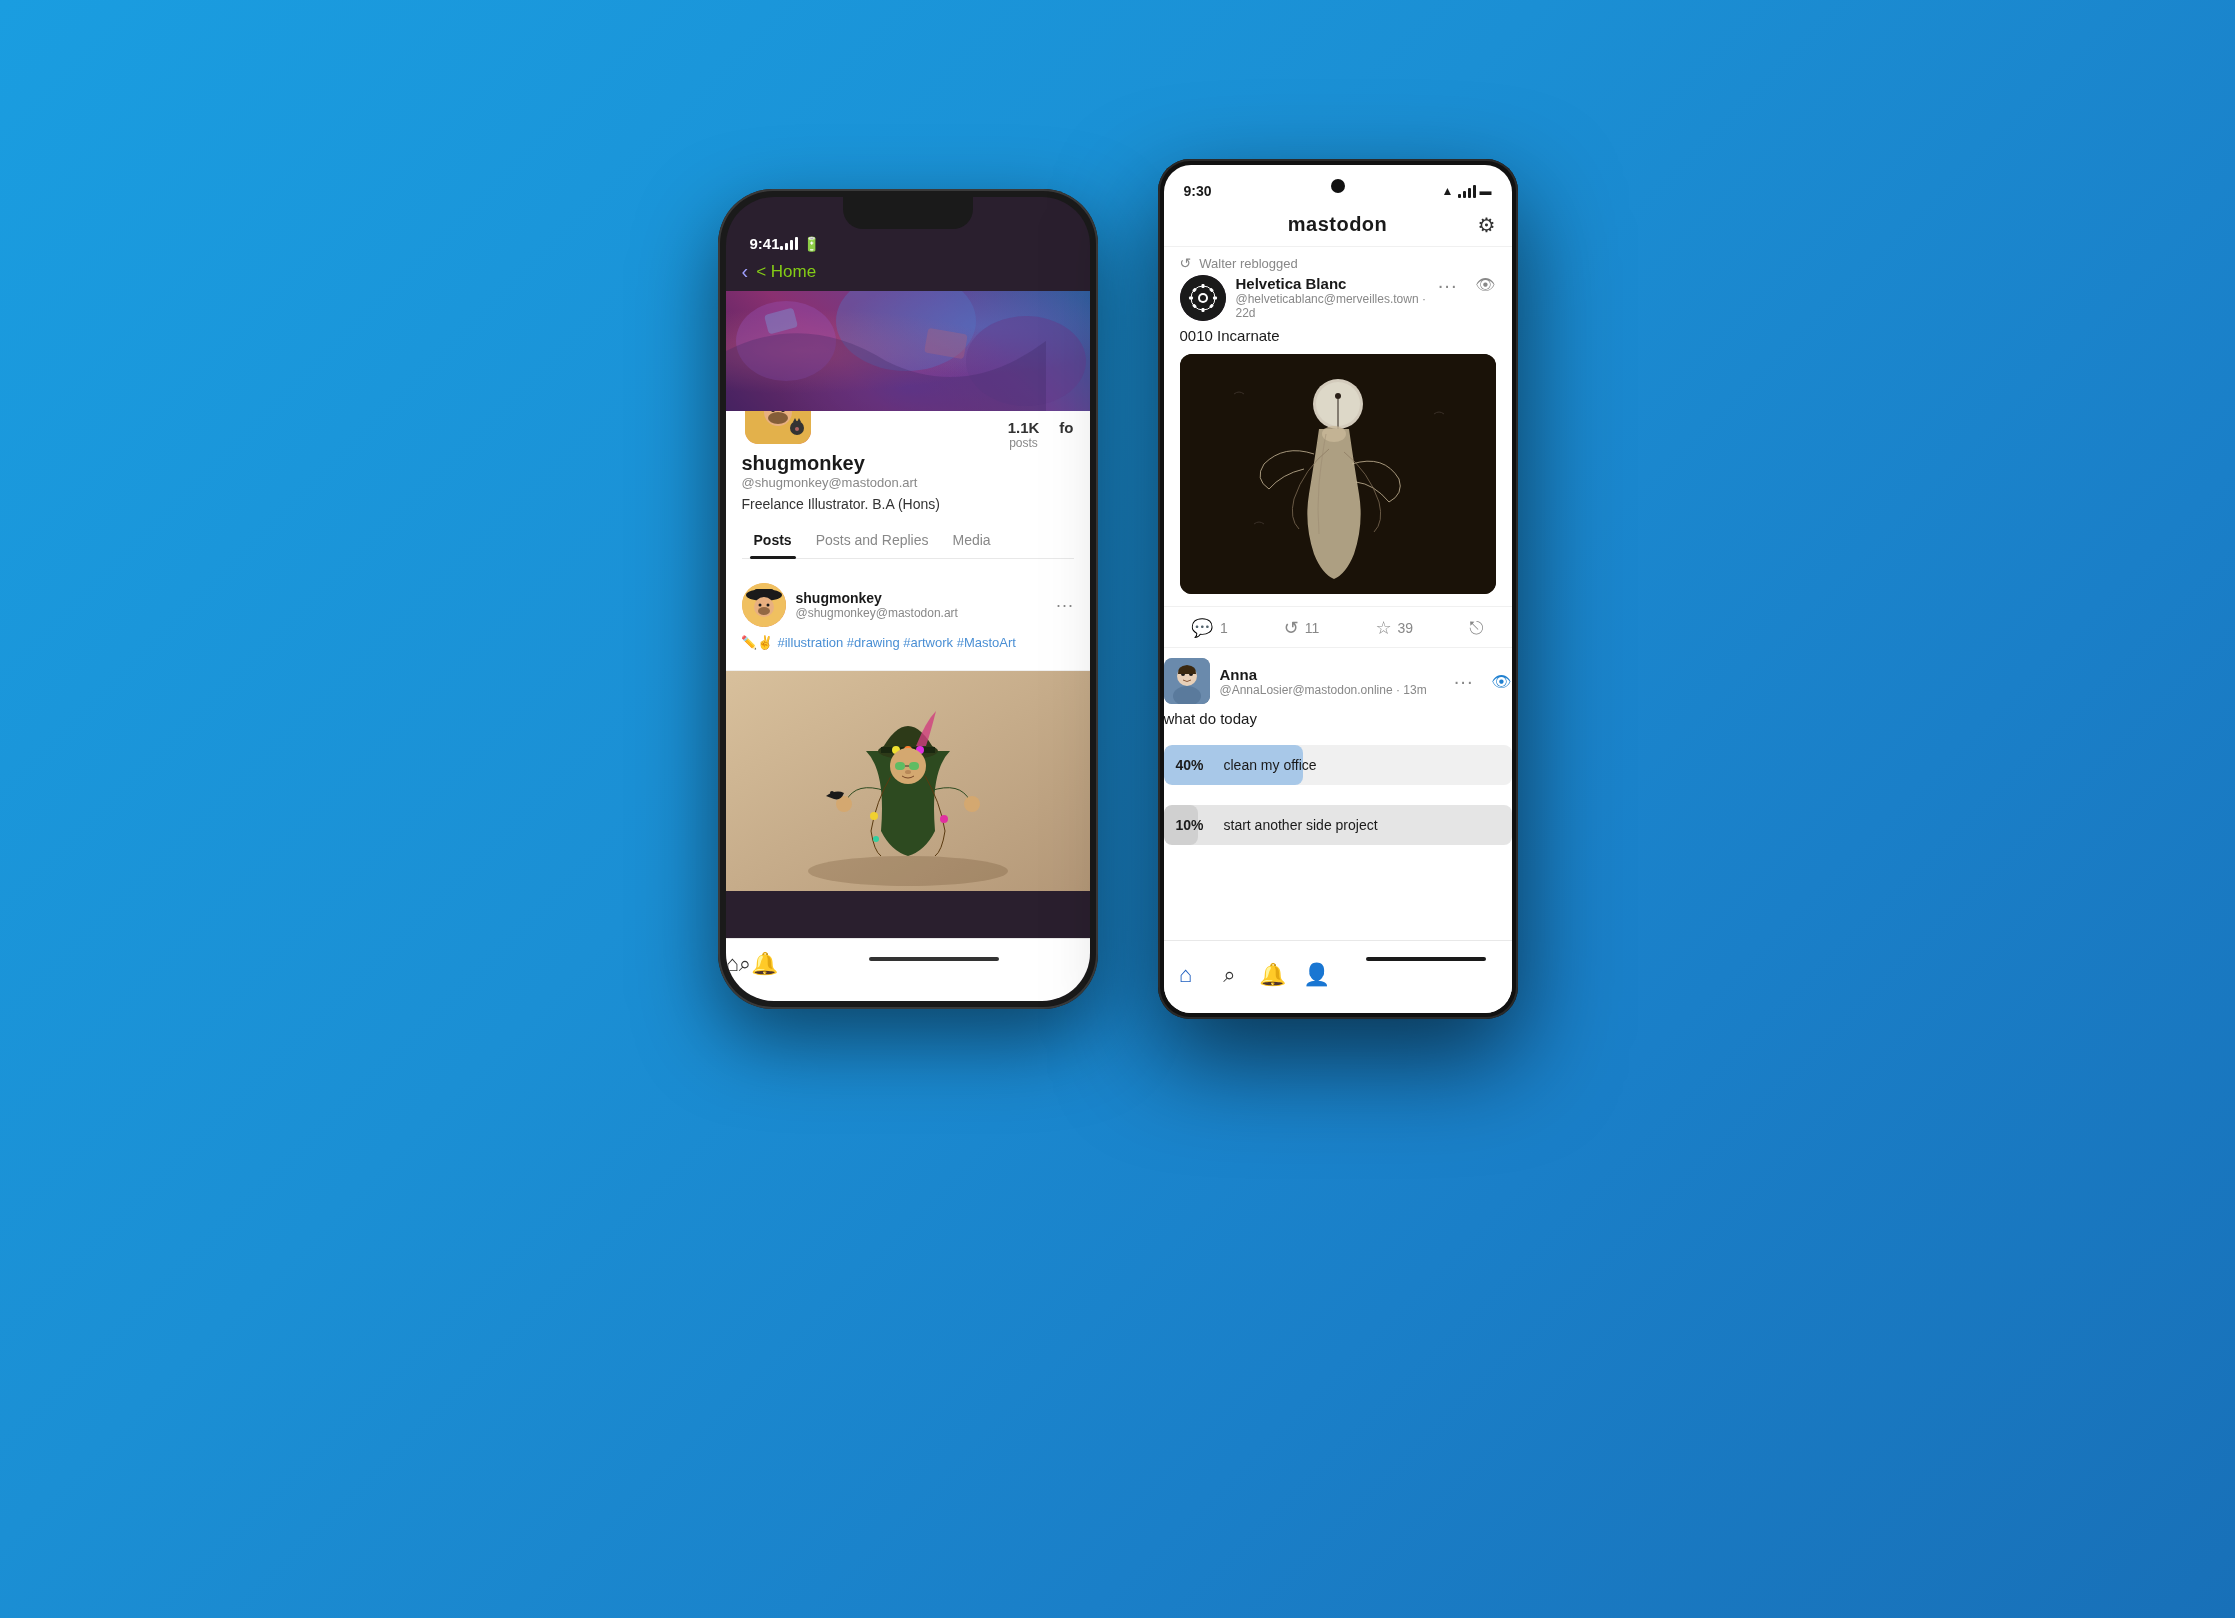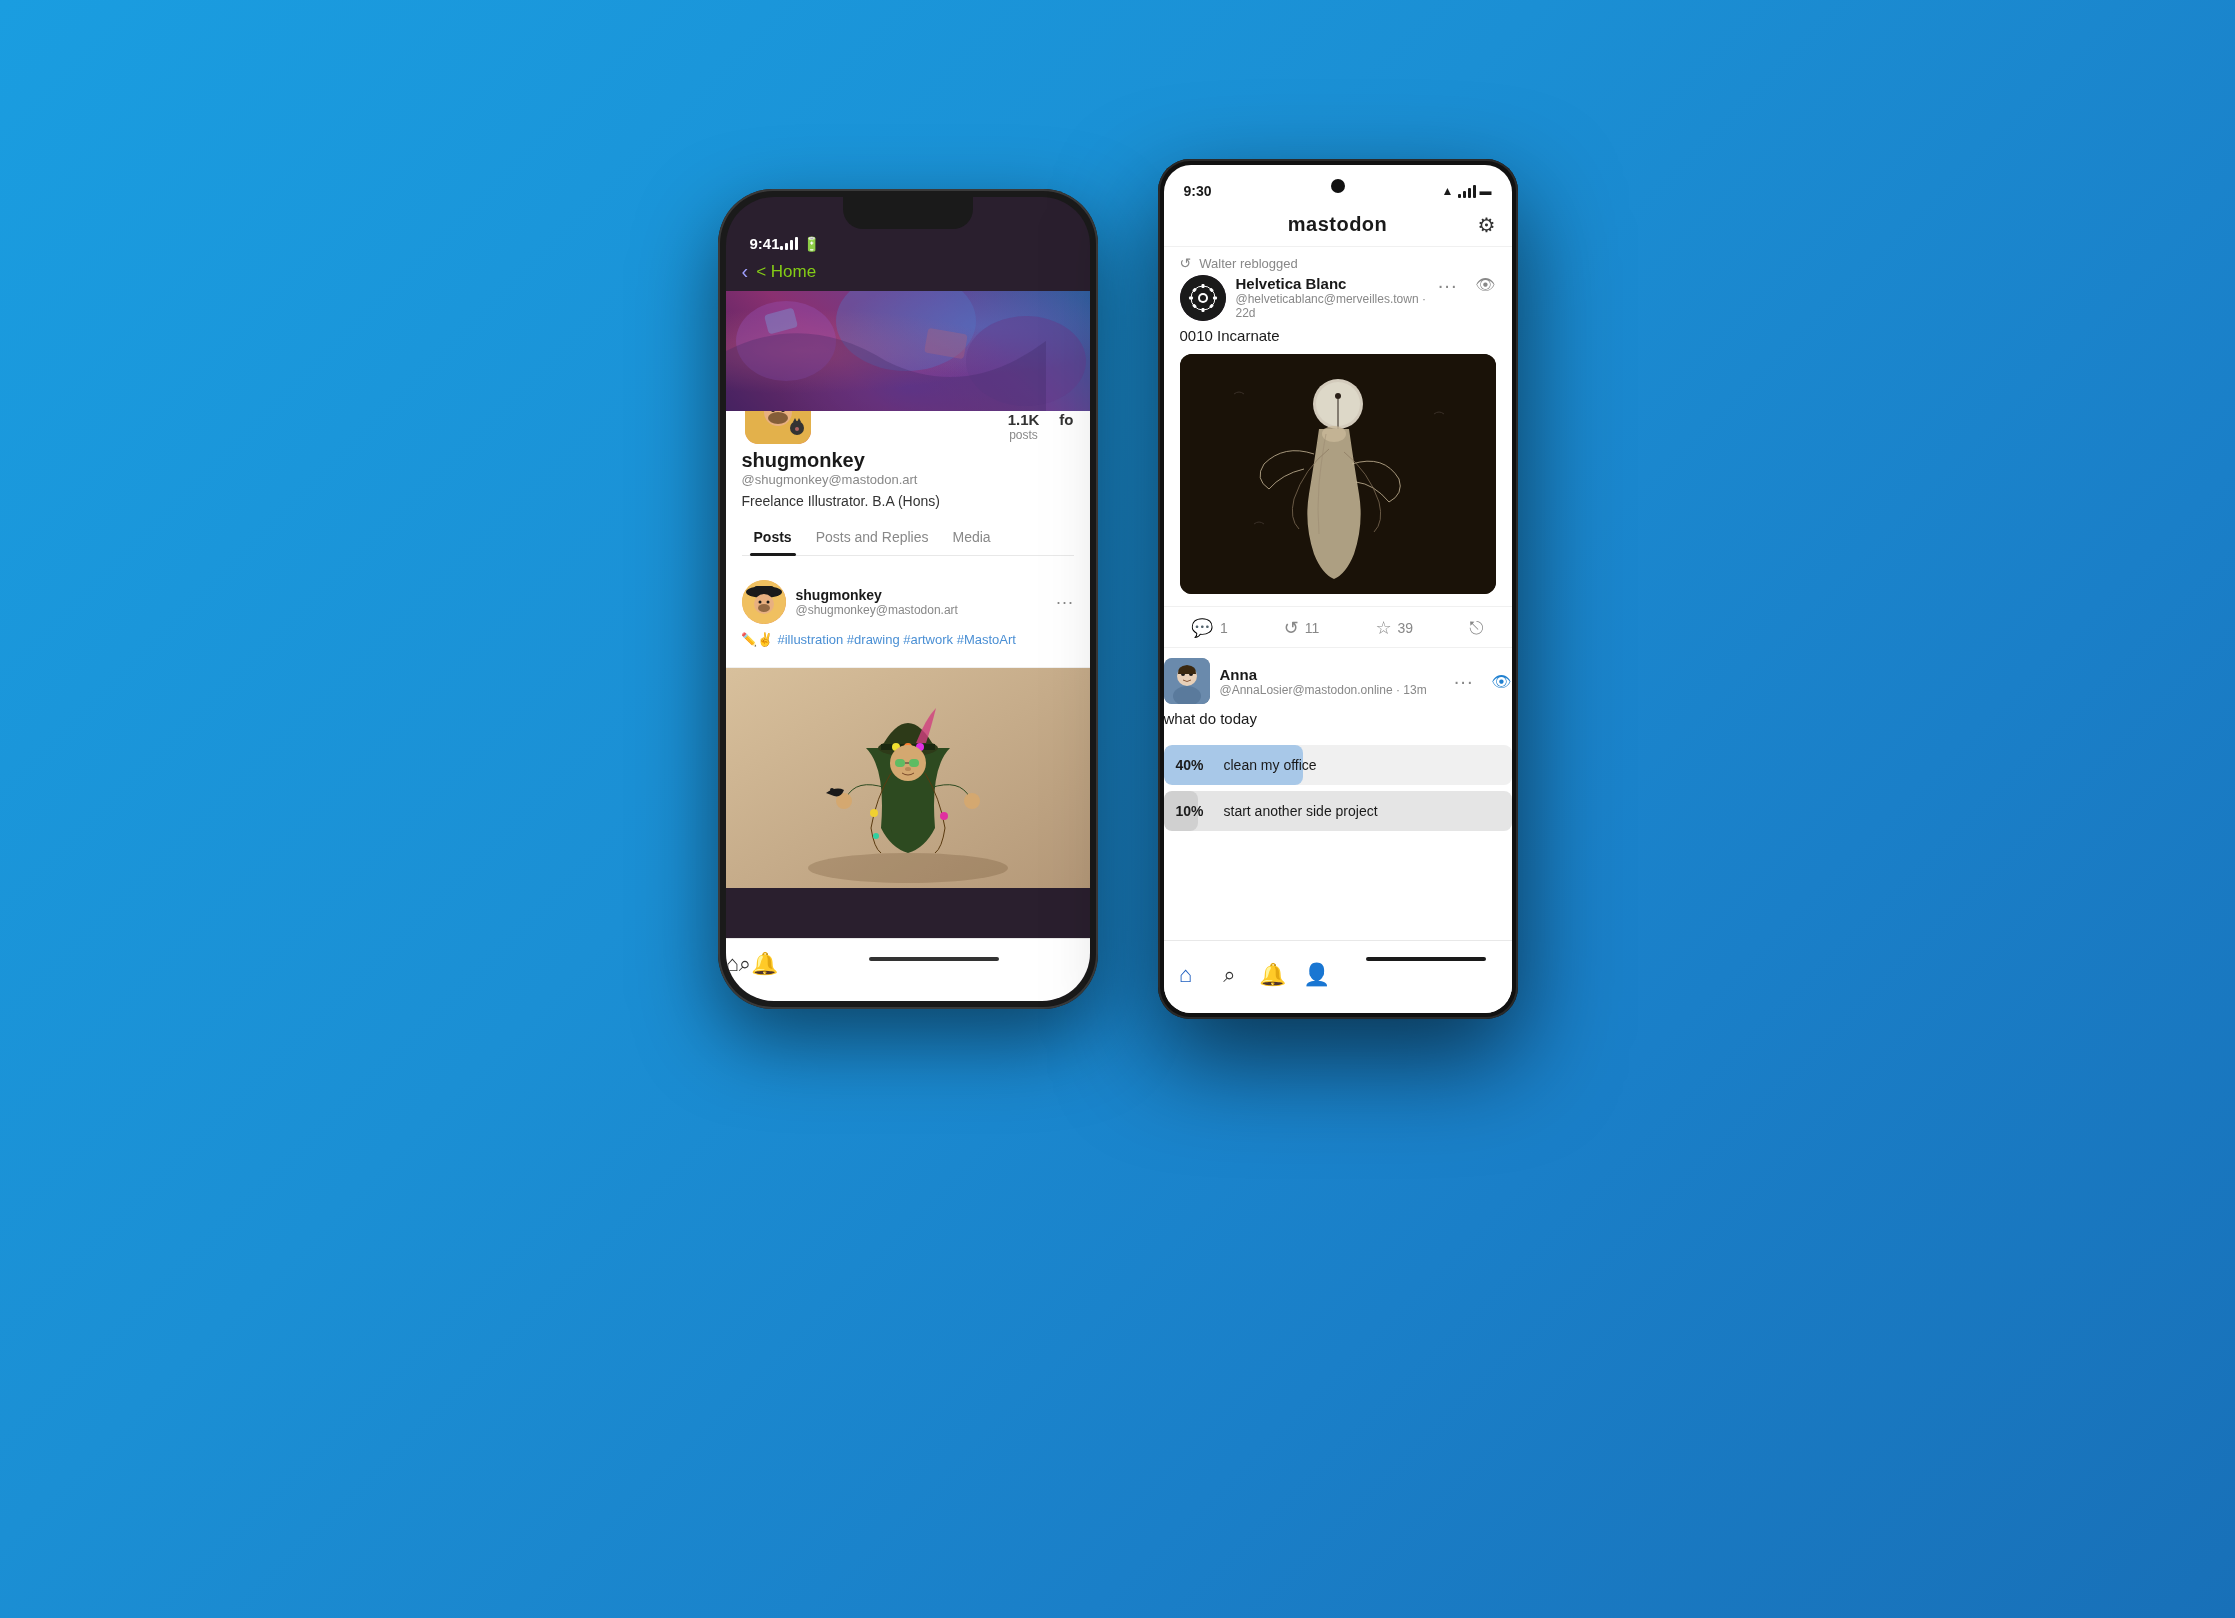--- a/index.html
+++ b/index.html
@@ -99,20 +99,21 @@
       background: linear-gradient(135deg, #f0c060, #e08040);
       margin-top: -36px;
       border: 3px solid white;
       overflow: hidden;
       display: flex; align-items: center; justify-content: center;
       font-size: 32px;
     }
     .profile-stats {
       display: flex;
       justify-content: flex-end;
+      padding-top: 8px;
       font-size: 13px;
       color: #333;
     }
     .stat-item { text-align: center; margin-left: 20px; }
     .stat-num { font-weight: 700; font-size: 15px; }
     .stat-label { color: #888; font-size: 12px; }
     .profile-name {
       font-size: 20px;
       font-weight: 700;
       color: #1a1a1a;
@@ -346,21 +347,21 @@
       background: linear-gradient(135deg, #7a9abc, #4a6a8c);
       display: flex; align-items: center; justify-content: center;
       font-size: 22px;
     }
     .post2-text { font-size: 15px; color: #1a1a1a; margin-bottom: 18px; }
 
     
     .poll-option {
       border-radius: 8px;
       overflow: hidden;
-      margin-bottom: 6px;
+      margin-bottom: 20px;
       height: 40px;
       position: relative;
       background: #f0f0f0;
       display: flex; align-items: center;
     }
     .poll-fill {
       position: absolute;
       left: 0; top: 0; bottom: 0;
       background: #a8c8e8;
       border-radius: 8px;

